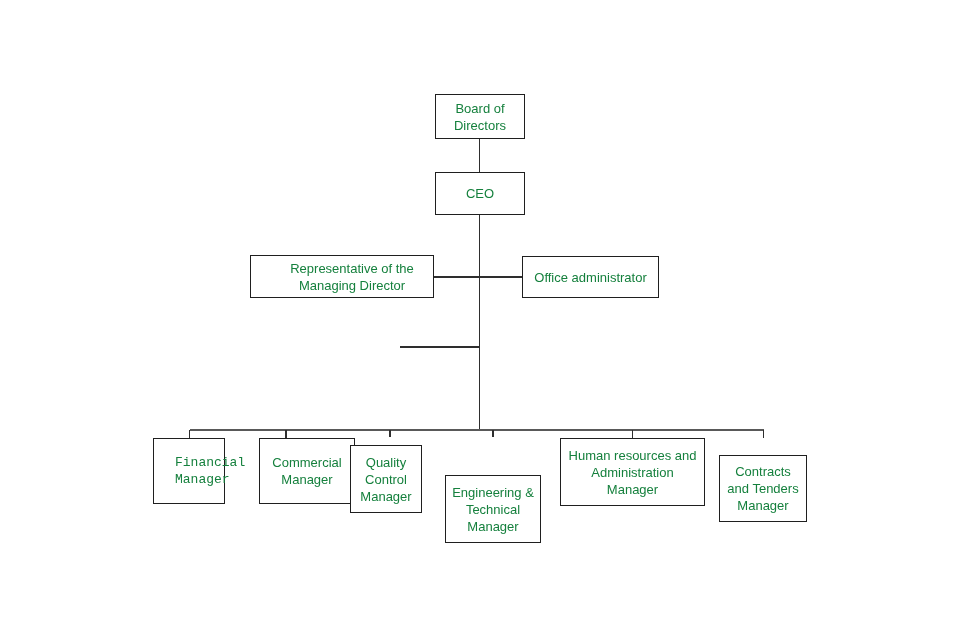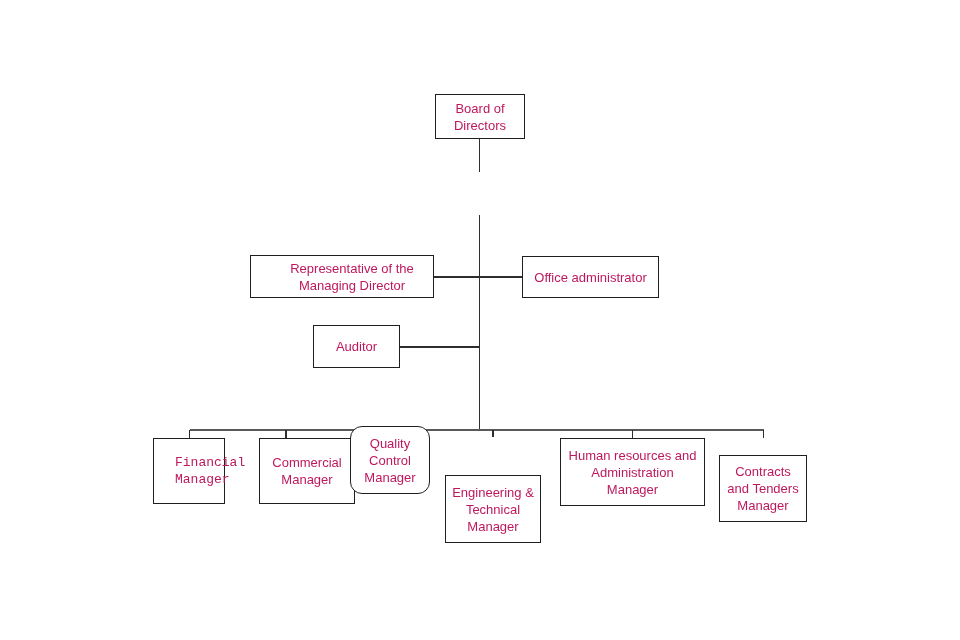--- a/index.html
+++ b/index.html
@@ -24,39 +24,39 @@
   }
   .node {
     position: absolute;
     box-sizing: border-box;
     border: 1px solid #1f1f1f;
     background: #ffffff;
     display: flex;
     align-items: center;
     justify-content: center;
     text-align: center;
-    color: #be185d;
+    color: #15803d;
     font-size: 13px;
     line-height: 17px;
   }
   .node .lbl {
     white-space: pre-line;
     display: block;
     width: 100%;
   }
   
   .n-board       { left: 435px; top:  94px; width:  90px; height: 45px; }
   .n-ceo         { left: 435px; top: 172px; width:  90px; height: 43px; }
   .n-rep         { left: 250px; top: 255px; width: 184px; height: 43px; padding-left: 20px; }
   .n-office      { left: 522px; top: 256px; width: 137px; height: 42px; }
   .n-auditor     { left: 313px; top: 325px; width:  87px; height: 43px; }
   .n-financial   { left: 153px; top: 438px; width:  72px; height: 66px;
                    justify-content: flex-start; text-align: left; padding-left: 21px; font-family: Liberation Mono, monospace; }
   .n-commercial  { left: 238px; top: 438px; width:  96px; height: 66px; margin-left: 21px; }
-  .n-quality     { left: 350px; top: 426px; width:  80px; height: 68px; border-radius: 12px; }
+  .n-quality     { left: 350px; top: 445px; width:  72px; height: 68px; }
   .n-engineering { left: 445px; top: 437px; width:  96px; height: 68px; margin-top: 38px; }
   .n-hr          { left: 560px; top: 438px; width: 145px; height: 68px; justify-content: flex-end; }
   .n-contracts   { left: 719px; top: 455px; width:  88px; height: 67px; }
 </style>
 </head>
 <body>
 
 <div class="canvas">
 
   <svg class="connectors" viewBox="0 0 960 640" shape-rendering="crispEdges">
@@ -77,33 +77,33 @@
     <line x1="493" y1="430" x2="493" y2="437" stroke="#2e2e2e" stroke-width="1.2"></line>
     <line x1="632.5" y1="430" x2="632.5" y2="438" stroke="#2e2e2e" stroke-width="1.2"></line>
     <line x1="763.5" y1="430" x2="763.5" y2="438" stroke="#2e2e2e" stroke-width="1.2"></line>
   </svg>
 
   <div class="node n-board">
     <span class="lbl">Board of
 Directors</span>
   </div>
 
+  <div class="node n-ceo">
+    <span class="lbl">CEO</span>
+  </div>
 
   <div class="node n-rep">
     <span class="lbl">Representative of the
 Managing Director</span>
   </div>
 
   <div class="node n-office">
     <span class="lbl">Office administrator</span>
   </div>
 
-  <div class="node n-auditor">
-    <span class="lbl">Auditor</span>
-  </div>
 
   <div class="node n-financial">
     <span class="lbl">Financial
 Manager</span>
   </div>
 
   <div class="node n-commercial">
     <span class="lbl">Commercial
 Manager</span>
   </div>

